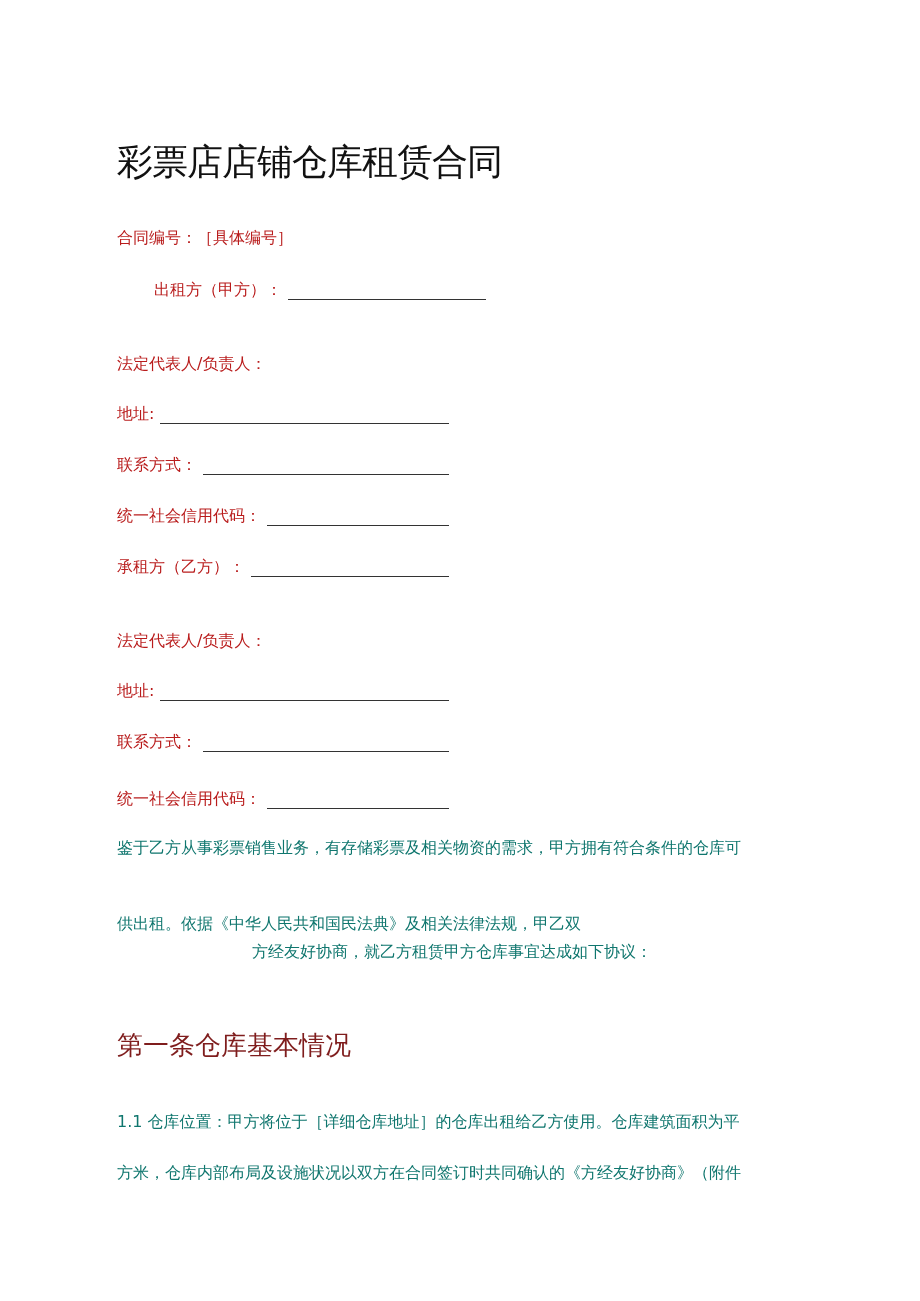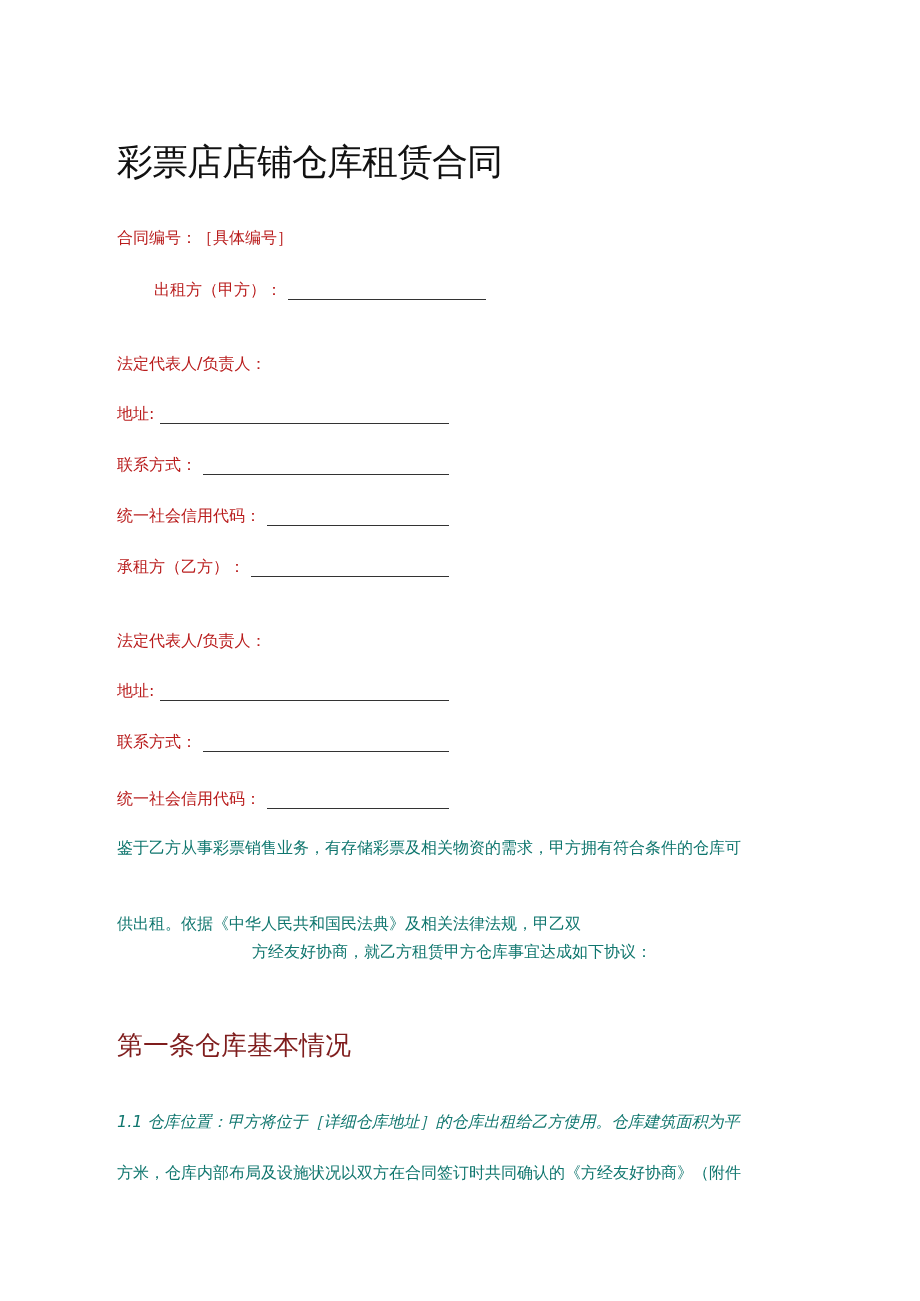--- a/index.html
+++ b/index.html
@@ -126,16 +126,16 @@
     <span>统一社会信用代码：</span>
     <span class="blank" style="width: 182px;"></span>
   </div>
 
   <div class="para" style="top:838px;">鉴于乙方从事彩票销售业务，有存储彩票及相关物资的需求，甲方拥有符合条件的仓库可</div>
   <div class="para" style="top:890px;margin-top:24px;">供出租。依据《中华人民共和国民法典》及相关法律法规，甲乙双</div>
   <div class="para" style="top:942px;text-align:center;">方经友好协商，就乙方租赁甲方仓库事宜达成如下协议：</div>
 
   <div class="heading">第一条仓库基本情况</div>
 
-  <div class="para" style="top:1112px;font-style:italic;">1.1  仓库位置：甲方将位于［详细仓库地址］的仓库出租给乙方使用。仓库建筑面积为平</div>
+  <div class="para" style="top:1112px;">1.1  仓库位置：甲方将位于［详细仓库地址］的仓库出租给乙方使用。仓库建筑面积为平</div>
   <div class="para" style="top:1163px;">方米，仓库内部布局及设施状况以双方在合同签订时共同确认的《方经友好协商》（附件</div>
 
 </div>
 
 </body></html>

